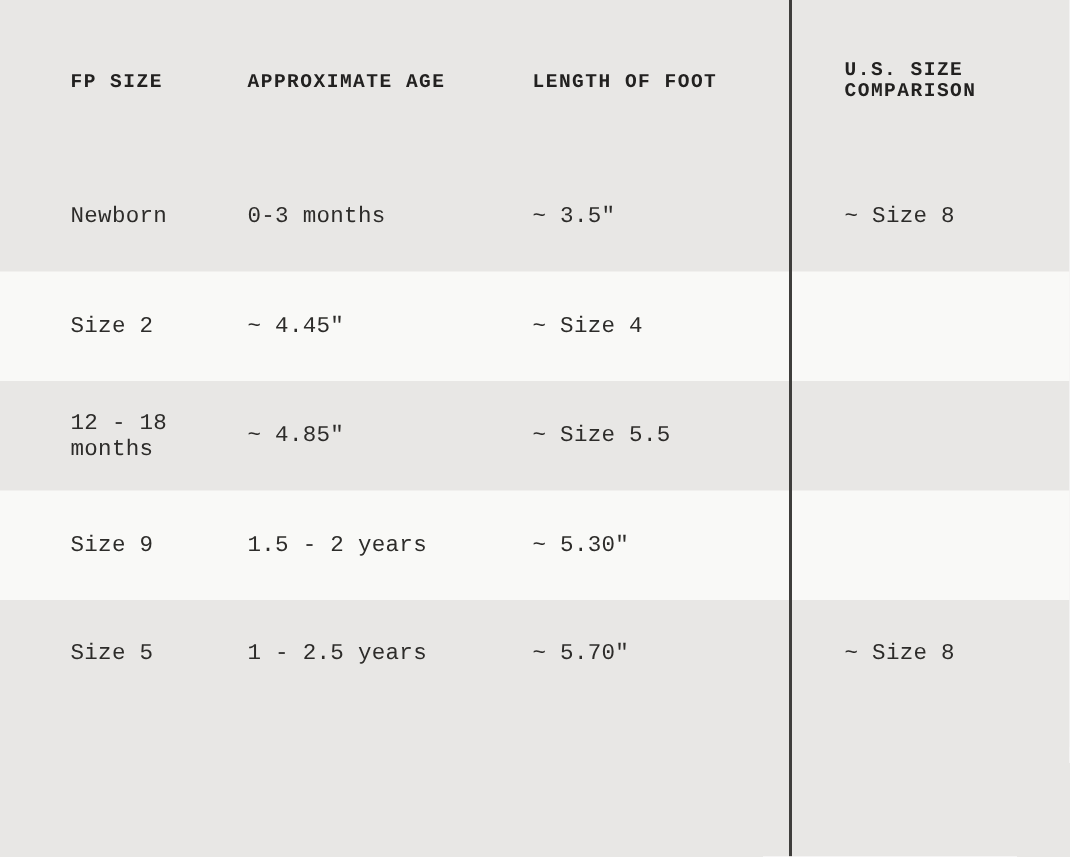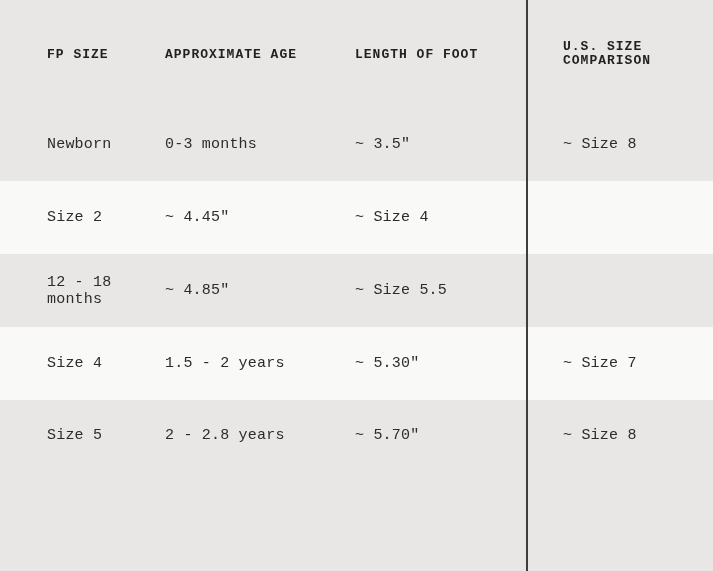--- a/index.html
+++ b/index.html
@@ -84,27 +84,26 @@
     <div>~ Size 4</div>
   </div>
 
   <div class="row data">
     <div>12 - 18 months</div>
     <div>~ 4.85"</div>
     <div>~ Size 5.5</div>
   </div>
 
   <div class="row data">
-    <div>Size 4</div>
+    <div>Size 9</div>
     <div>1.5 - 2 years</div>
     <div>~ 5.30"</div>
-    <div>~ Size 7</div>
   </div>
 
   <div class="row data last">
     <div>Size 5</div>
-    <div>2 - 2.8 years</div>
+    <div>1 - 2.5 years</div>
     <div>~ 5.70"</div>
     <div>~ Size 8</div>
   </div>
 
   <div class="vline"></div>
 </div>
 
 </body></html>

